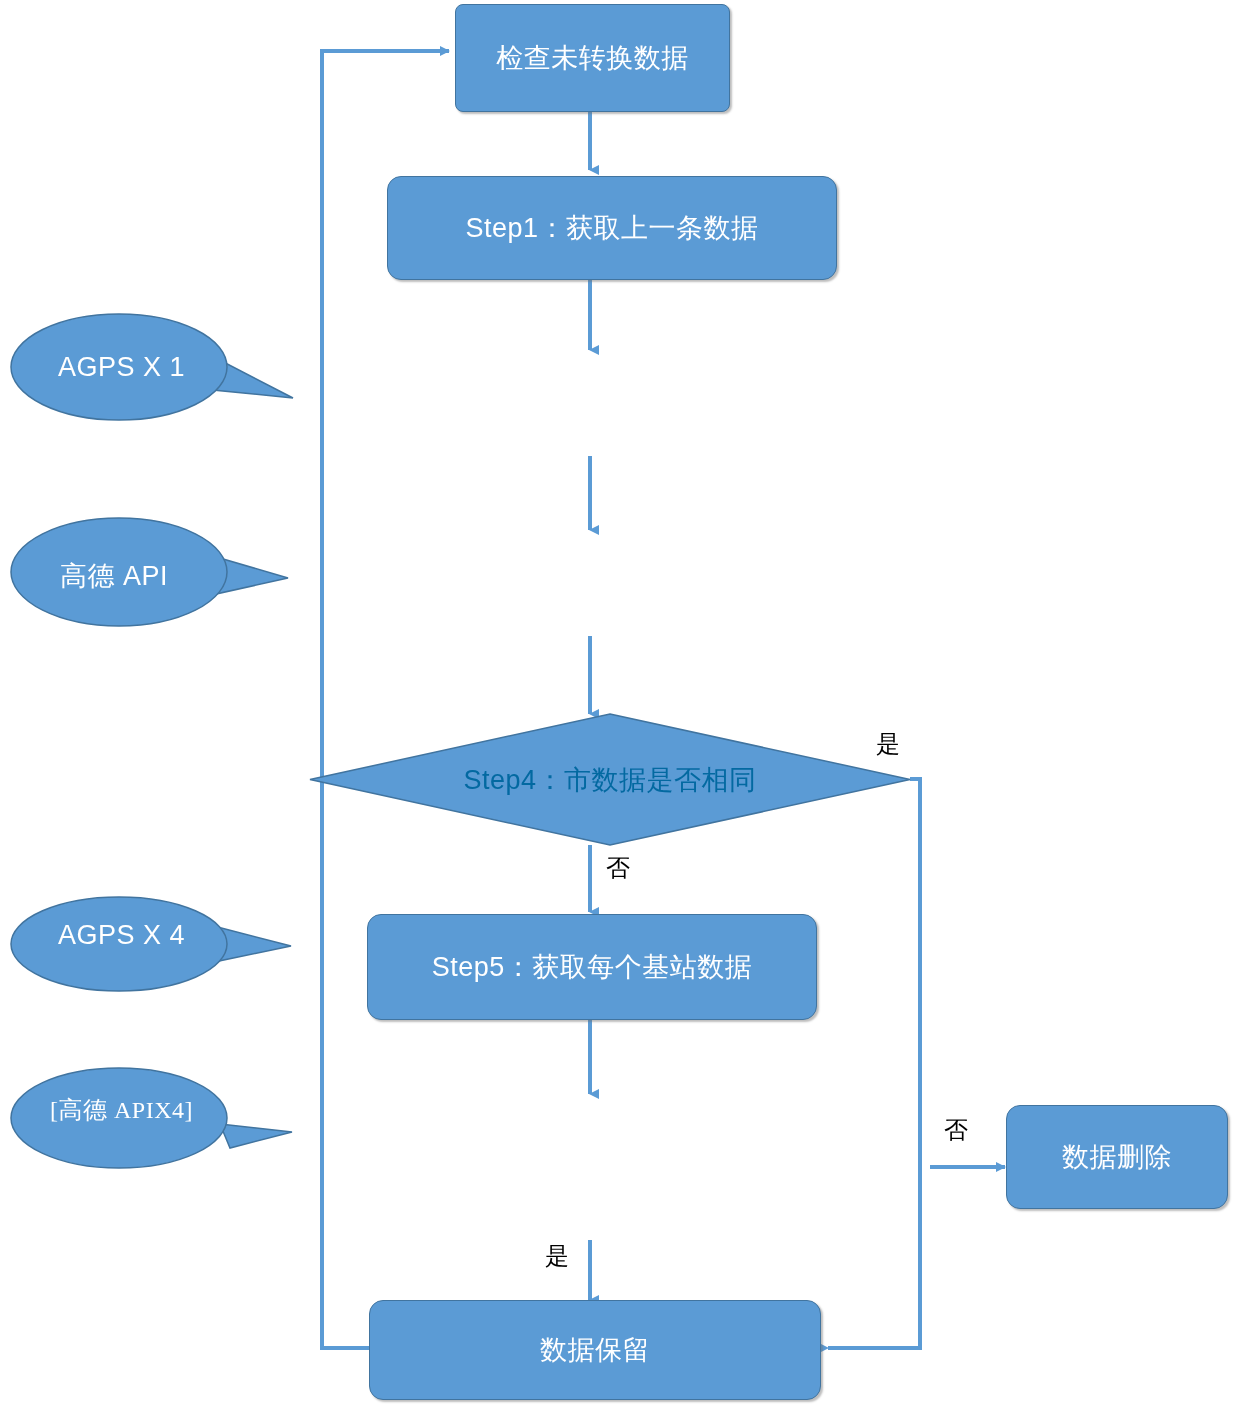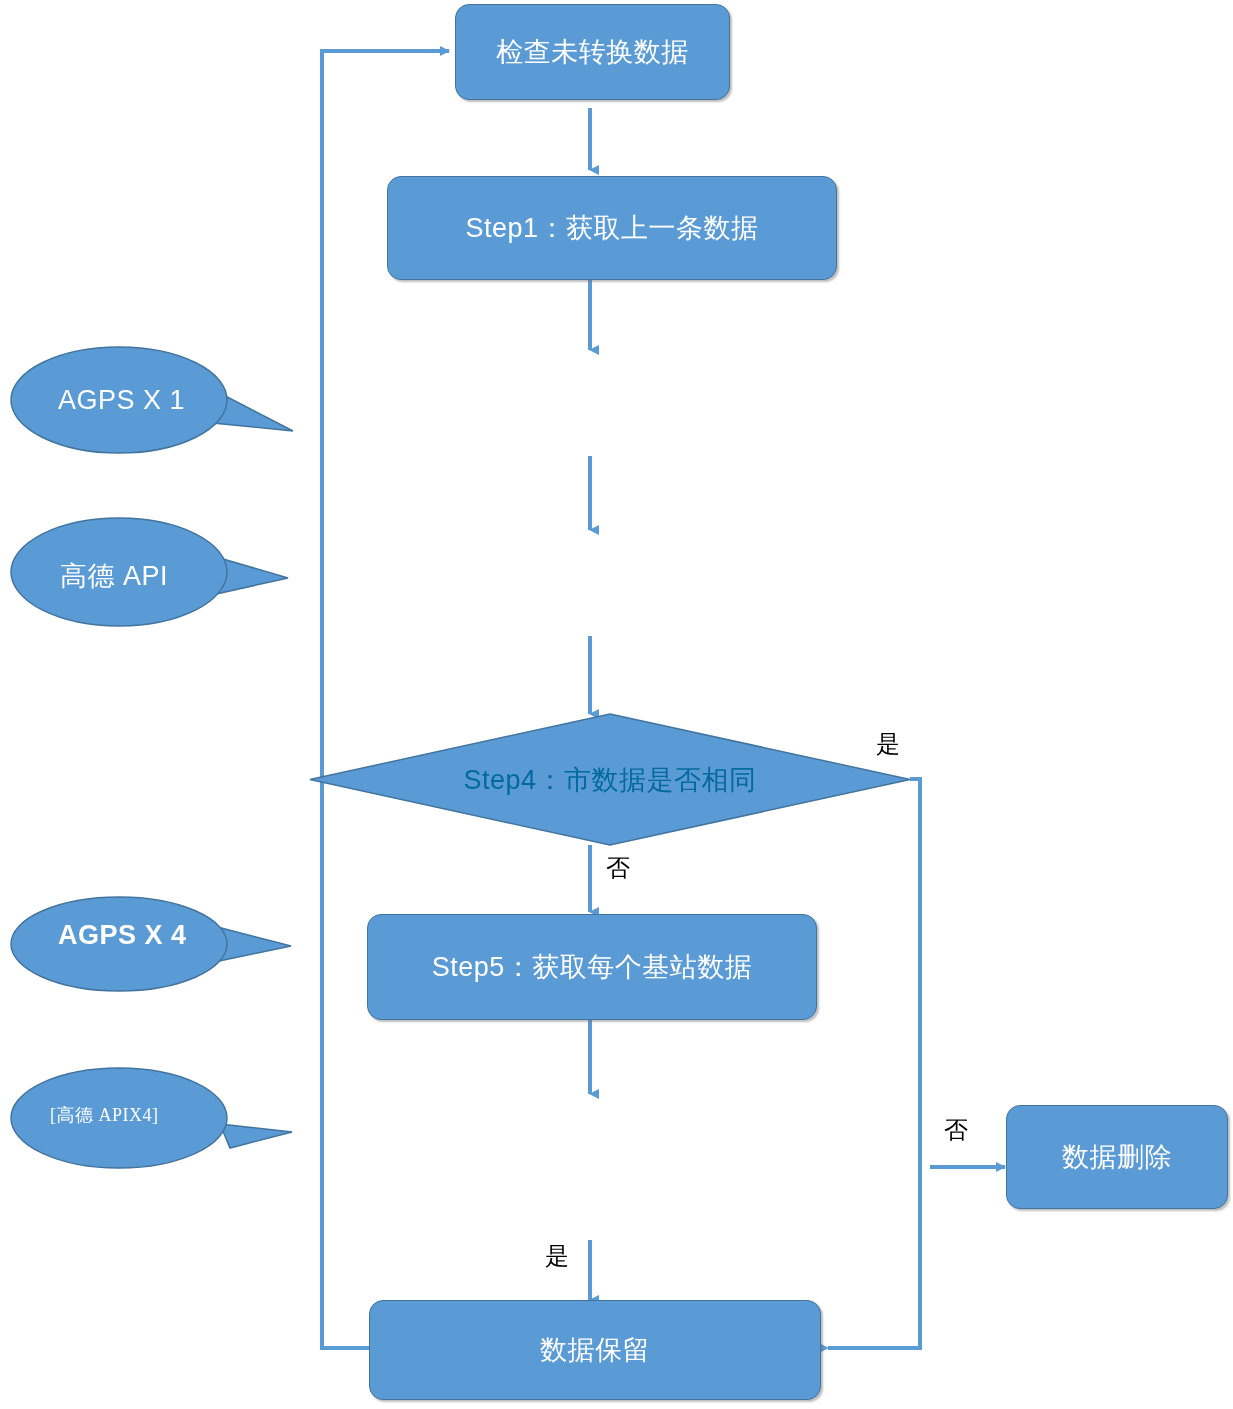--- a/index.html
+++ b/index.html
@@ -73,22 +73,21 @@
   }
   .bubble-label {
     position: absolute;
     color: #ffffff;
     font-size: 27px;
     white-space: nowrap;
     letter-spacing: 0.5px;
   }
   .bubble-label.serif {
     font-family: "Liberation Serif", "DejaVu Serif", serif;
-    font-size: 18px;
-    margin-top: 9px;
+    font-size: 24px;
   }
   .edge-label {
     position: absolute;
     color: #000000;
     font-size: 24px;
     white-space: nowrap;
     font-family: "Liberation Sans", "DejaVu Sans", sans-serif;
   }
 </style>
 </head>
@@ -126,21 +125,21 @@
       <line x1="590" y1="1240" x2="590" y2="1300" marker-end="url(#arrowDown)"></line>
 
       <path d="M930,1167 L1005,1167" marker-end="url(#arrowRight)"></path>
 
       <path d="M910,779 L920,779 L920,1348 L828,1348" marker-end="url(#arrowLeft)"></path>
 
       <path d="M370,1348 L322,1348 L322,51 L449,51" marker-end="url(#arrowRight)"></path>
     </g>
   </svg>
 
-  <div class="node" style="left:455px; top:4px; width:275px; height:96px;">
+  <div class="node" style="left:455px; top:4px; width:275px; height:108px;border-radius:8px;">
     <span>检查未转换数据</span>
   </div>
 
   <div class="node" style="left:367px; top:176px; width:450px; height:104px;margin-left:20px;">
     <span>Step1：获取上一条数据</span>
   </div>
 
 
 
   <div class="diamond-wrap" style="left:310px; top:714px; width:600px; height:131px;">
@@ -156,42 +155,42 @@
 
 
   <div class="node" style="left:1006px; top:1105px; width:222px; height:104px;">
     <span>数据删除</span>
   </div>
 
   <div class="node" style="left:369px; top:1300px; width:452px; height:100px;">
     <span>数据保留</span>
   </div>
 
-  <div class="bubble" style="left:8px; top:345px; width:290px; height:110px;">
+  <div class="bubble" style="left:8px; top:312px; width:290px; height:110px;">
     <svg viewBox="0 0 290 110" width="290" height="110">
       <path d="M200,42 L285,86 L205,78 Z" fill="#5b9bd5" stroke="#41749f" stroke-width="1.5"></path>
       <ellipse cx="111" cy="55" rx="108" ry="53" fill="#5b9bd5" stroke="#41749f" stroke-width="1.5"></ellipse>
     </svg>
     <div class="bubble-label" style="left:50px; top:40px;">AGPS X 1</div>
   </div>
 
   <div class="bubble" style="left:8px; top:516px; width:290px; height:116px;">
     <svg viewBox="0 0 290 116" width="290" height="116">
       <path d="M198,38 L280,62 L208,78 Z" fill="#5b9bd5" stroke="#41749f" stroke-width="1.5"></path>
       <ellipse cx="111" cy="56" rx="108" ry="54" fill="#5b9bd5" stroke="#41749f" stroke-width="1.5"></ellipse>
     </svg>
     <div class="bubble-label" style="left:52px; top:42px;text-align:right;">高德 API</div>
   </div>
 
   <div class="bubble" style="left:8px; top:896px; width:290px; height:110px;">
     <svg viewBox="0 0 290 110" width="290" height="110">
       <path d="M198,28 L283,50 L206,66 Z" fill="#5b9bd5" stroke="#41749f" stroke-width="1.5"></path>
       <ellipse cx="111" cy="48" rx="108" ry="47" fill="#5b9bd5" stroke="#41749f" stroke-width="1.5"></ellipse>
     </svg>
-    <div class="bubble-label" style="left:50px; top:24px;font-weight:bold;">AGPS X 4</div>
+    <div class="bubble-label" style="left:50px; top:24px;">AGPS X 4</div>
   </div>
 
   <div class="bubble" style="left:8px; top:1066px; width:290px; height:116px;">
     <svg viewBox="0 0 290 116" width="290" height="116">
       <path d="M212,58 L284,66 L222,82 Z" fill="#5b9bd5" stroke="#41749f" stroke-width="1.5"></path>
       <ellipse cx="111" cy="52" rx="108" ry="50" fill="#5b9bd5" stroke="#41749f" stroke-width="1.5"></ellipse>
     </svg>
     <div class="bubble-label serif" style="left:42px; top:28px;">[高德 APIX4]</div>
   </div>
 

